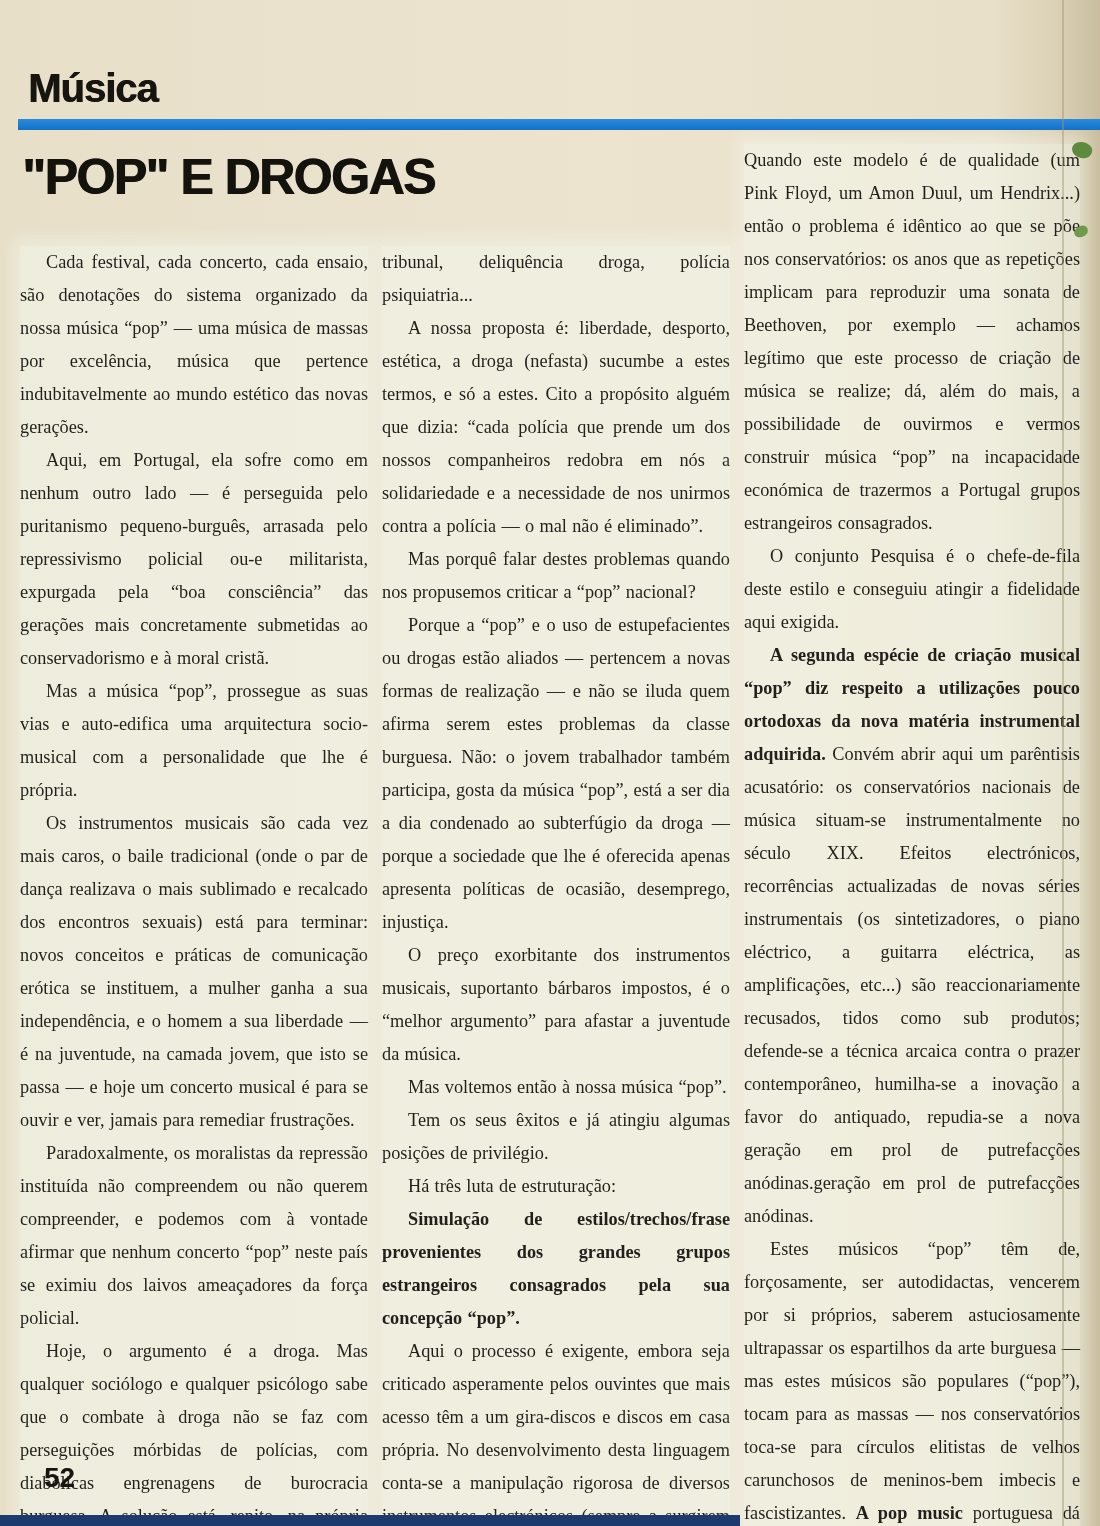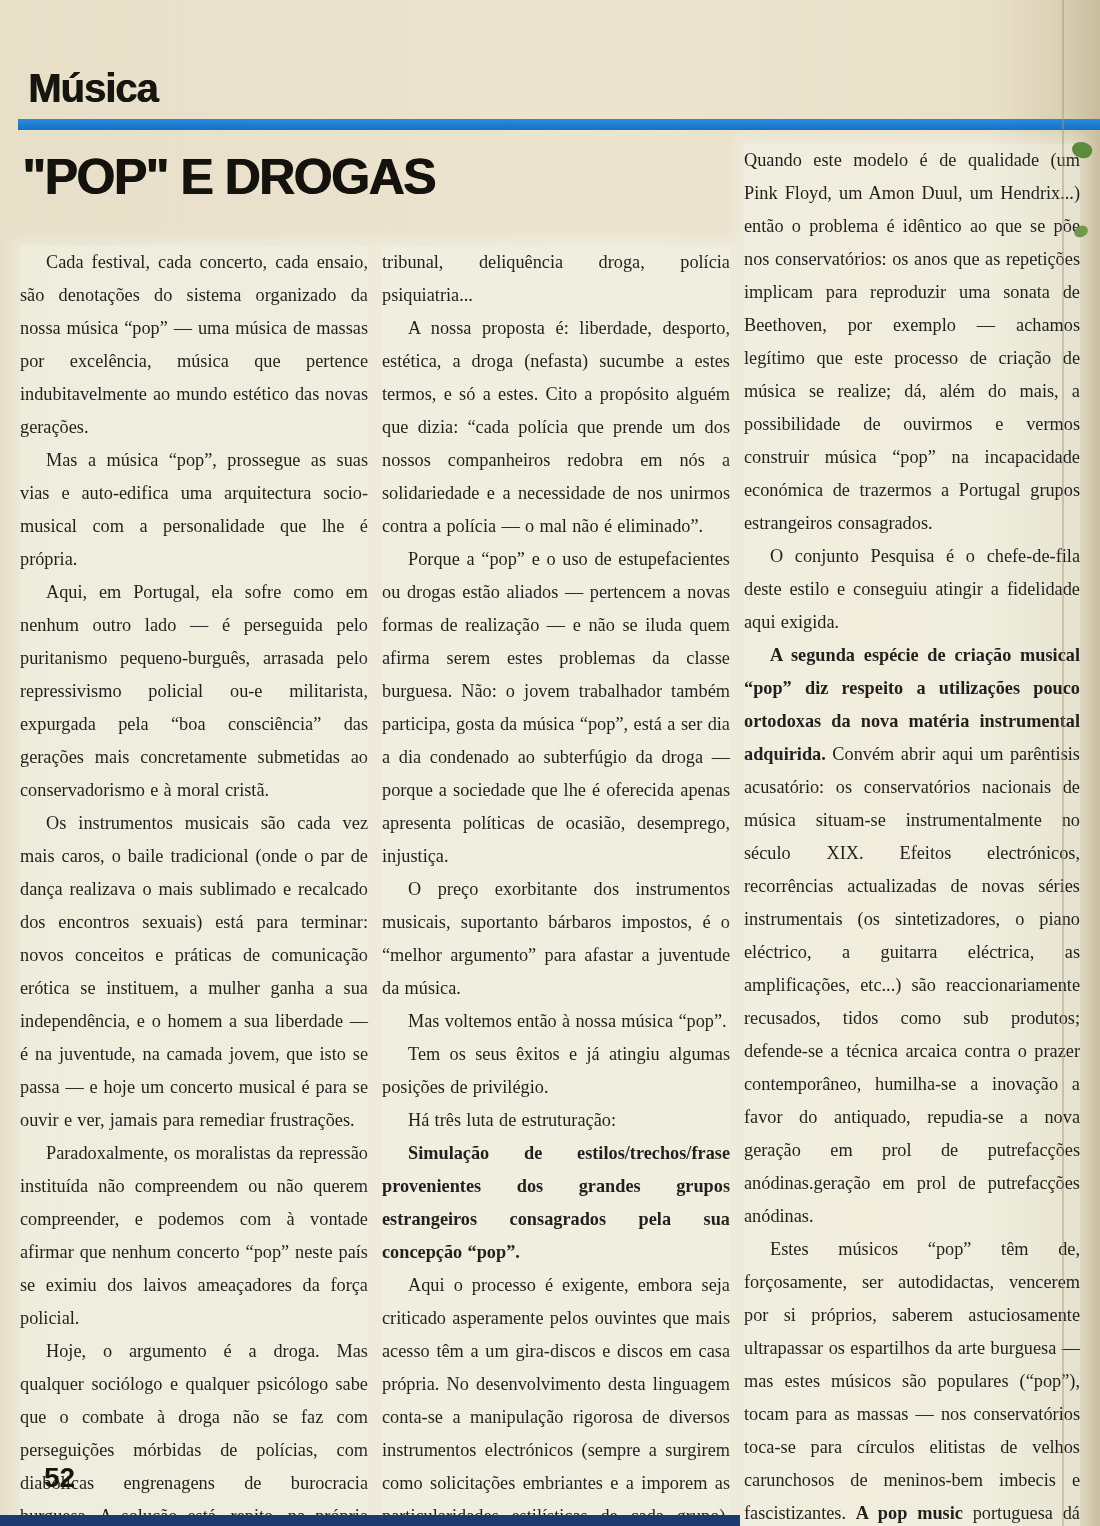--- a/index.html
+++ b/index.html
@@ -93,29 +93,30 @@
   </div>
 
   <div class="blue-bar"></div>
 
   <div class="content">
     <div class="left-wrap">
       <h1 class="headline">"POP" E DROGAS</h1>
       <div class="two-cols">
         <div class="article-col">
             <p class="para"><span>Cada festival, cada concerto, cada ensaio, são denotações do sistema organizado da nossa música “pop” — uma música de massas por excelência, música que pertence indubitavelmente ao mundo estético das novas gerações.</span></p>
+            <p class="para"><span>Aqui, em Portugal, ela sofre como em nenhum outro lado — é perseguida pelo puritanismo pequeno-burguês, arrasada pelo repressivismo policial ou-e militarista, expurgada pela “boa consciência” das gerações mais concretamente submetidas ao conservadorismo e à moral cristã.</span></p>
             <p class="para"><span>Mas a música “pop”, prossegue as suas vias e auto-edifica uma arquitectura socio-musical com a personalidade que lhe é própria.</span></p>
-            <p class="para"><span>Aqui, em Portugal, ela sofre como em nenhum outro lado — é perseguida pelo puritanismo pequeno-burguês, arrasada pelo repressivismo policial ou-e militarista, expurgada pela “boa consciência” das gerações mais concretamente submetidas ao conservadorismo e à moral cristã.</span></p>
             <p class="para"><span>Os instrumentos musicais são cada vez mais caros, o baile tradicional (onde o par de dança realizava o mais sublimado e recalcado dos encontros sexuais) está para terminar: novos conceitos e práticas de comunicação erótica se instituem, a mulher ganha a sua independência, e o homem a sua liberdade — é na juventude, na camada jovem, que isto se passa — e hoje um concerto musical é para se ouvir e ver, jamais para remediar frustrações.</span></p>
             <p class="para"><span>Paradoxalmente, os moralistas da repressão instituída não compreendem ou não querem compreender, e podemos com à vontade afirmar que nenhum concerto “pop” neste país se eximiu dos laivos ameaçadores da força policial.</span></p>
             <p class="para"><span>Hoje, o argumento é a droga. Mas qualquer sociólogo e qualquer psicólogo sabe que o combate à droga não se faz com perseguições mórbidas de polícias, com diabólicas engrenagens de burocracia burguesa. A solução está, repito, na própria organização social: dê-se liberdade sexual, dê-se a possibilidade de comunicação entre os jovens, reconheça-se o direito de criar às novas gerações e abram-se a esta juventude as portas da saúde física e do jogo: o desporto é a meu ver a mais certa solução. Os tribunais apenas avivam frustrações, acentuam os medos, vincam o terror — e a reacção faz parte do círculo vicioso: droga, polícia,</span></p>
           </div>
         <div class="article-col">
             <p class="para no-indent"><span>tribunal, deliquência droga, polícia psiquiatria...</span></p>
             <p class="para"><span>A nossa proposta é: liberdade, desporto, estética, a droga (nefasta) sucumbe a estes termos, e só a estes. Cito a propósito alguém que dizia: “cada polícia que prende um dos nossos companheiros redobra em nós a solidariedade e a necessidade de nos unirmos contra a polícia — o mal não é eliminado”.</span></p>
+            <p class="para"><span>Mas porquê falar destes problemas quando nos propusemos criticar a “pop” nacional?</span></p>
             <p class="para"><span>Porque a “pop” e o uso de estupefacientes ou drogas estão aliados — pertencem a novas formas de realização — e não se iluda quem afirma serem estes problemas da classe burguesa. Não: o jovem trabalhador também participa, gosta da música “pop”, está a ser dia a dia condenado ao subterfúgio da droga — porque a sociedade que lhe é oferecida apenas apresenta políticas de ocasião, desemprego, injustiça.</span></p>
             <p class="para"><span>O preço exorbitante dos instrumentos musicais, suportanto bárbaros impostos, é o “melhor argumento” para afastar a juventude da música.</span></p>
             <p class="para"><span>Mas voltemos então à nossa música “pop”.</span></p>
             <p class="para"><span>Tem os seus êxitos e já atingiu algumas posições de privilégio.</span></p>
             <p class="para"><span>Há três luta de estruturação:</span></p>
             <p class="para"><span class="bold">Simulação de estilos/trechos/frase provenientes dos grandes grupos estrangeiros consagrados pela sua concepção “pop”.</span></p>
             <p class="para"><span>Aqui o processo é exigente, embora seja criticado asperamente pelos ouvintes que mais acesso têm a um gira-discos e discos em casa própria. No desenvolvimento desta linguagem conta-se a manipulação rigorosa de diversos instrumentos electrónicos (sempre a surgirem como solicitações embriantes e a imporem as particularidades estilísticas de cada grupo). Práticas que criteriosamente se repetem, que saturantemente se depuram, que obstinadamente se aperfeiçoam. A finalidade é dar ao auditor uma réplica impecável dum modelo estrangeiro.</span></p>
           </div>
       </div>
     </div>

